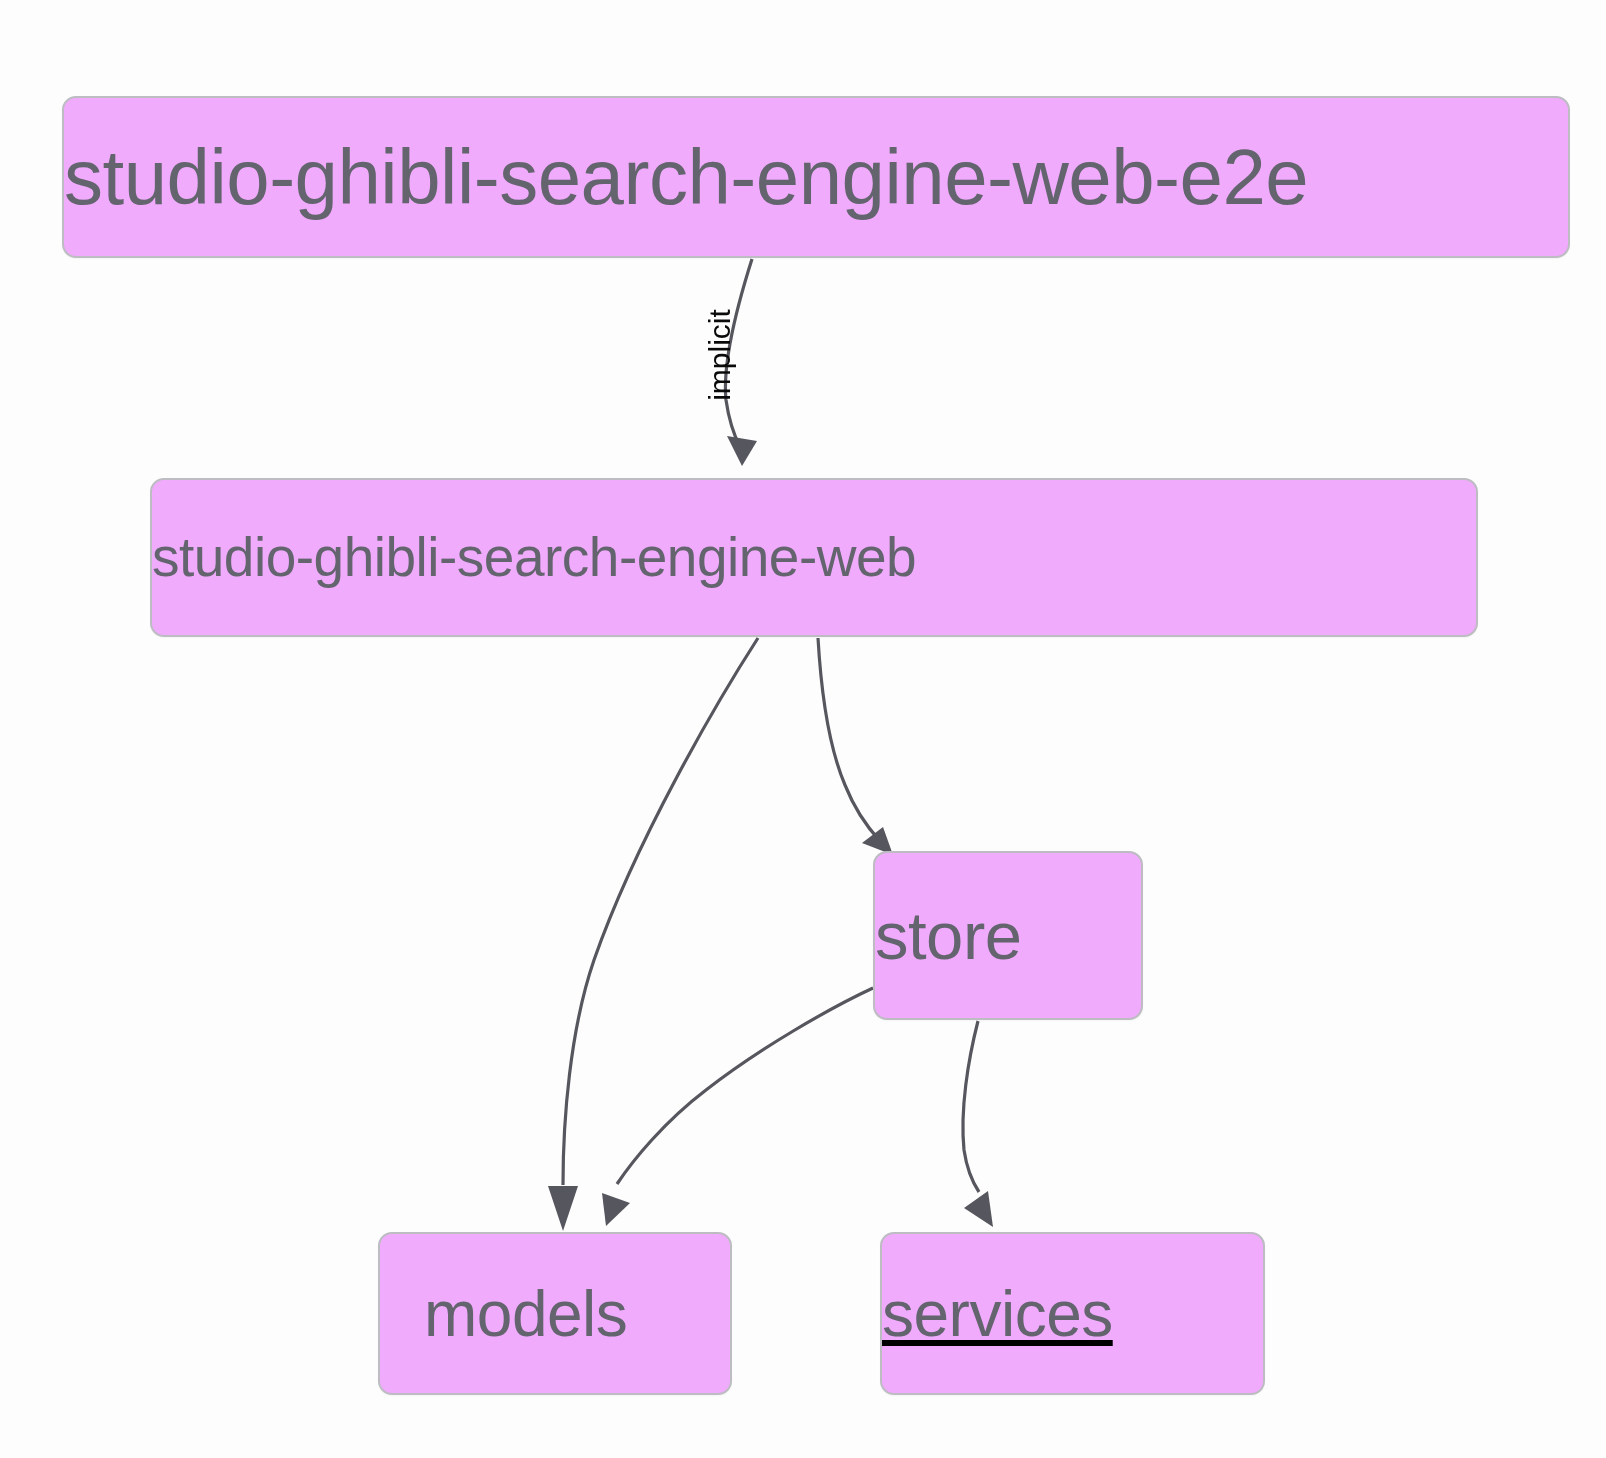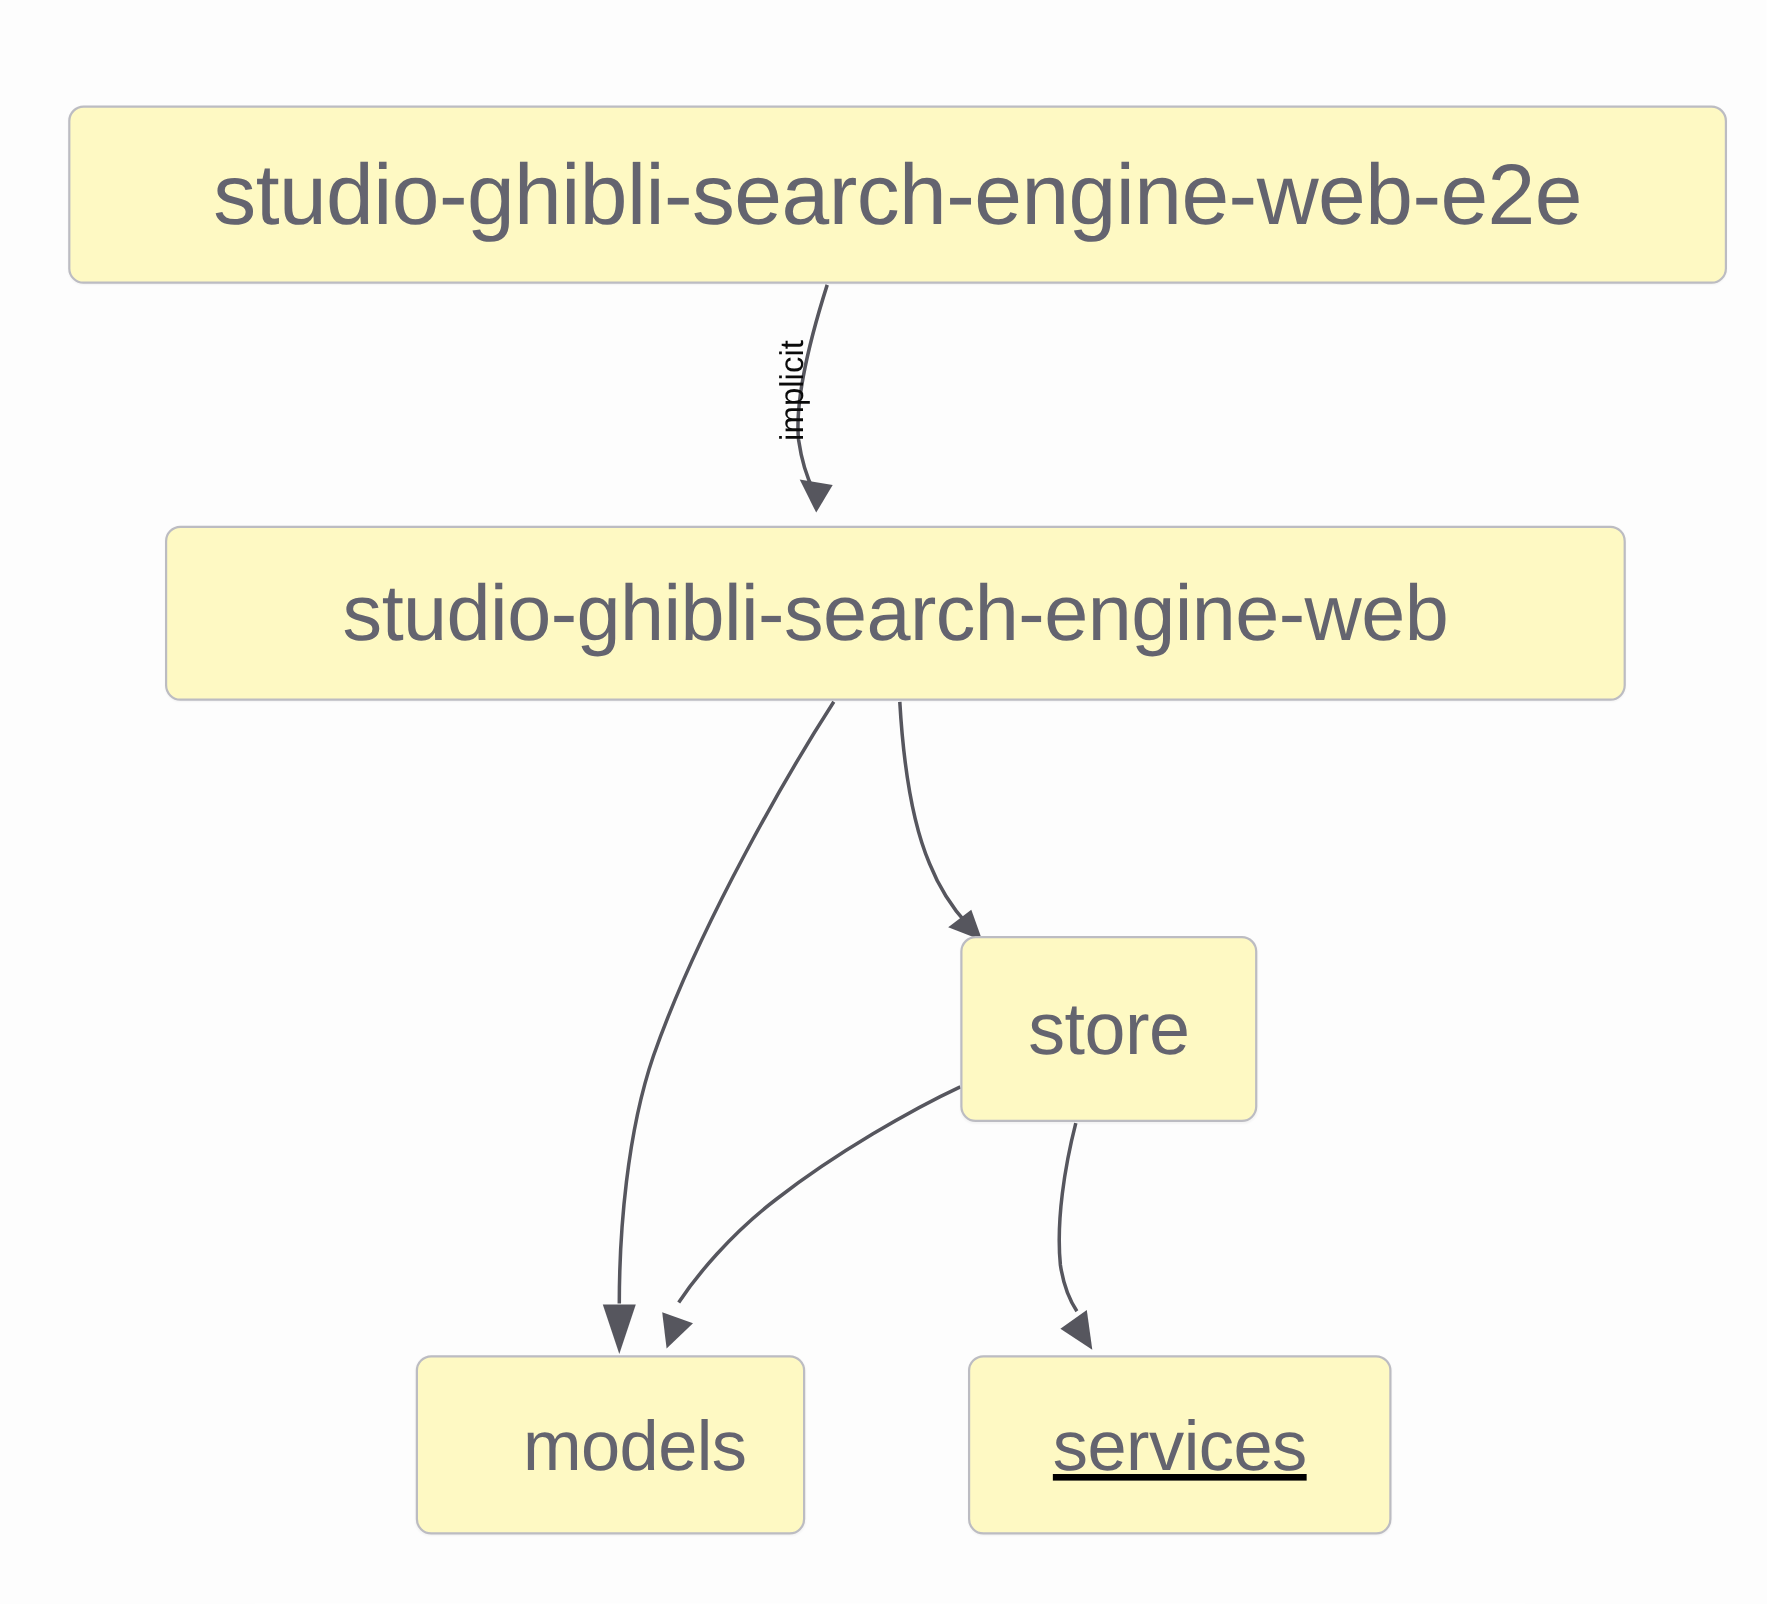--- a/index.html
+++ b/index.html
@@ -24,41 +24,41 @@
     position: absolute;
     left: 0;
     top: 0;
     width: 1606px;
     height: 1458px;
     pointer-events: none;
   }
   .node {
     position: absolute;
     box-sizing: border-box;
-    background: #fef9c3;
+    background: #f0abfc;
     border: 2.5px solid #bcbcc2;
     border-radius: 14px;
     display: flex;
     align-items: center;
-    justify-content: center;
+    justify-content: flex-start;
     box-shadow: 0 1px 2px rgba(0,0,0,0.04);
     z-index: 2;
   }
   .node-label {
     color: #64646f;
     font-family: "Liberation Sans", sans-serif;
     font-weight: 400;
     letter-spacing: -0.5px;
     white-space: nowrap;
     line-height: 1;
   }
   #node-e2e      { left: 62px;  top: 96px;   width: 1508px; height: 162px; }
   #node-e2e .node-label      { font-size: 78px; }
   #node-web      { left: 150px; top: 478px;  width: 1328px; height: 159px; }
-  #node-web .node-label      { font-size: 72px; }
+  #node-web .node-label      { font-size: 55px; }
   #node-store    { left: 873px; top: 851px;  width: 270px;  height: 169px; }
   #node-store .node-label    { font-size: 67px; }
   #node-models   { left: 378px; top: 1232px; width: 354px;  height: 163px; padding-left: 44px; }
   #node-models .node-label   { font-size: 64px; }
   #node-services { left: 880px; top: 1232px; width: 385px;  height: 163px; text-decoration: underline; }
   #node-services .node-label { font-size: 64px; }
 
   .edge-path {
     fill: none;
     stroke: #56565e;

